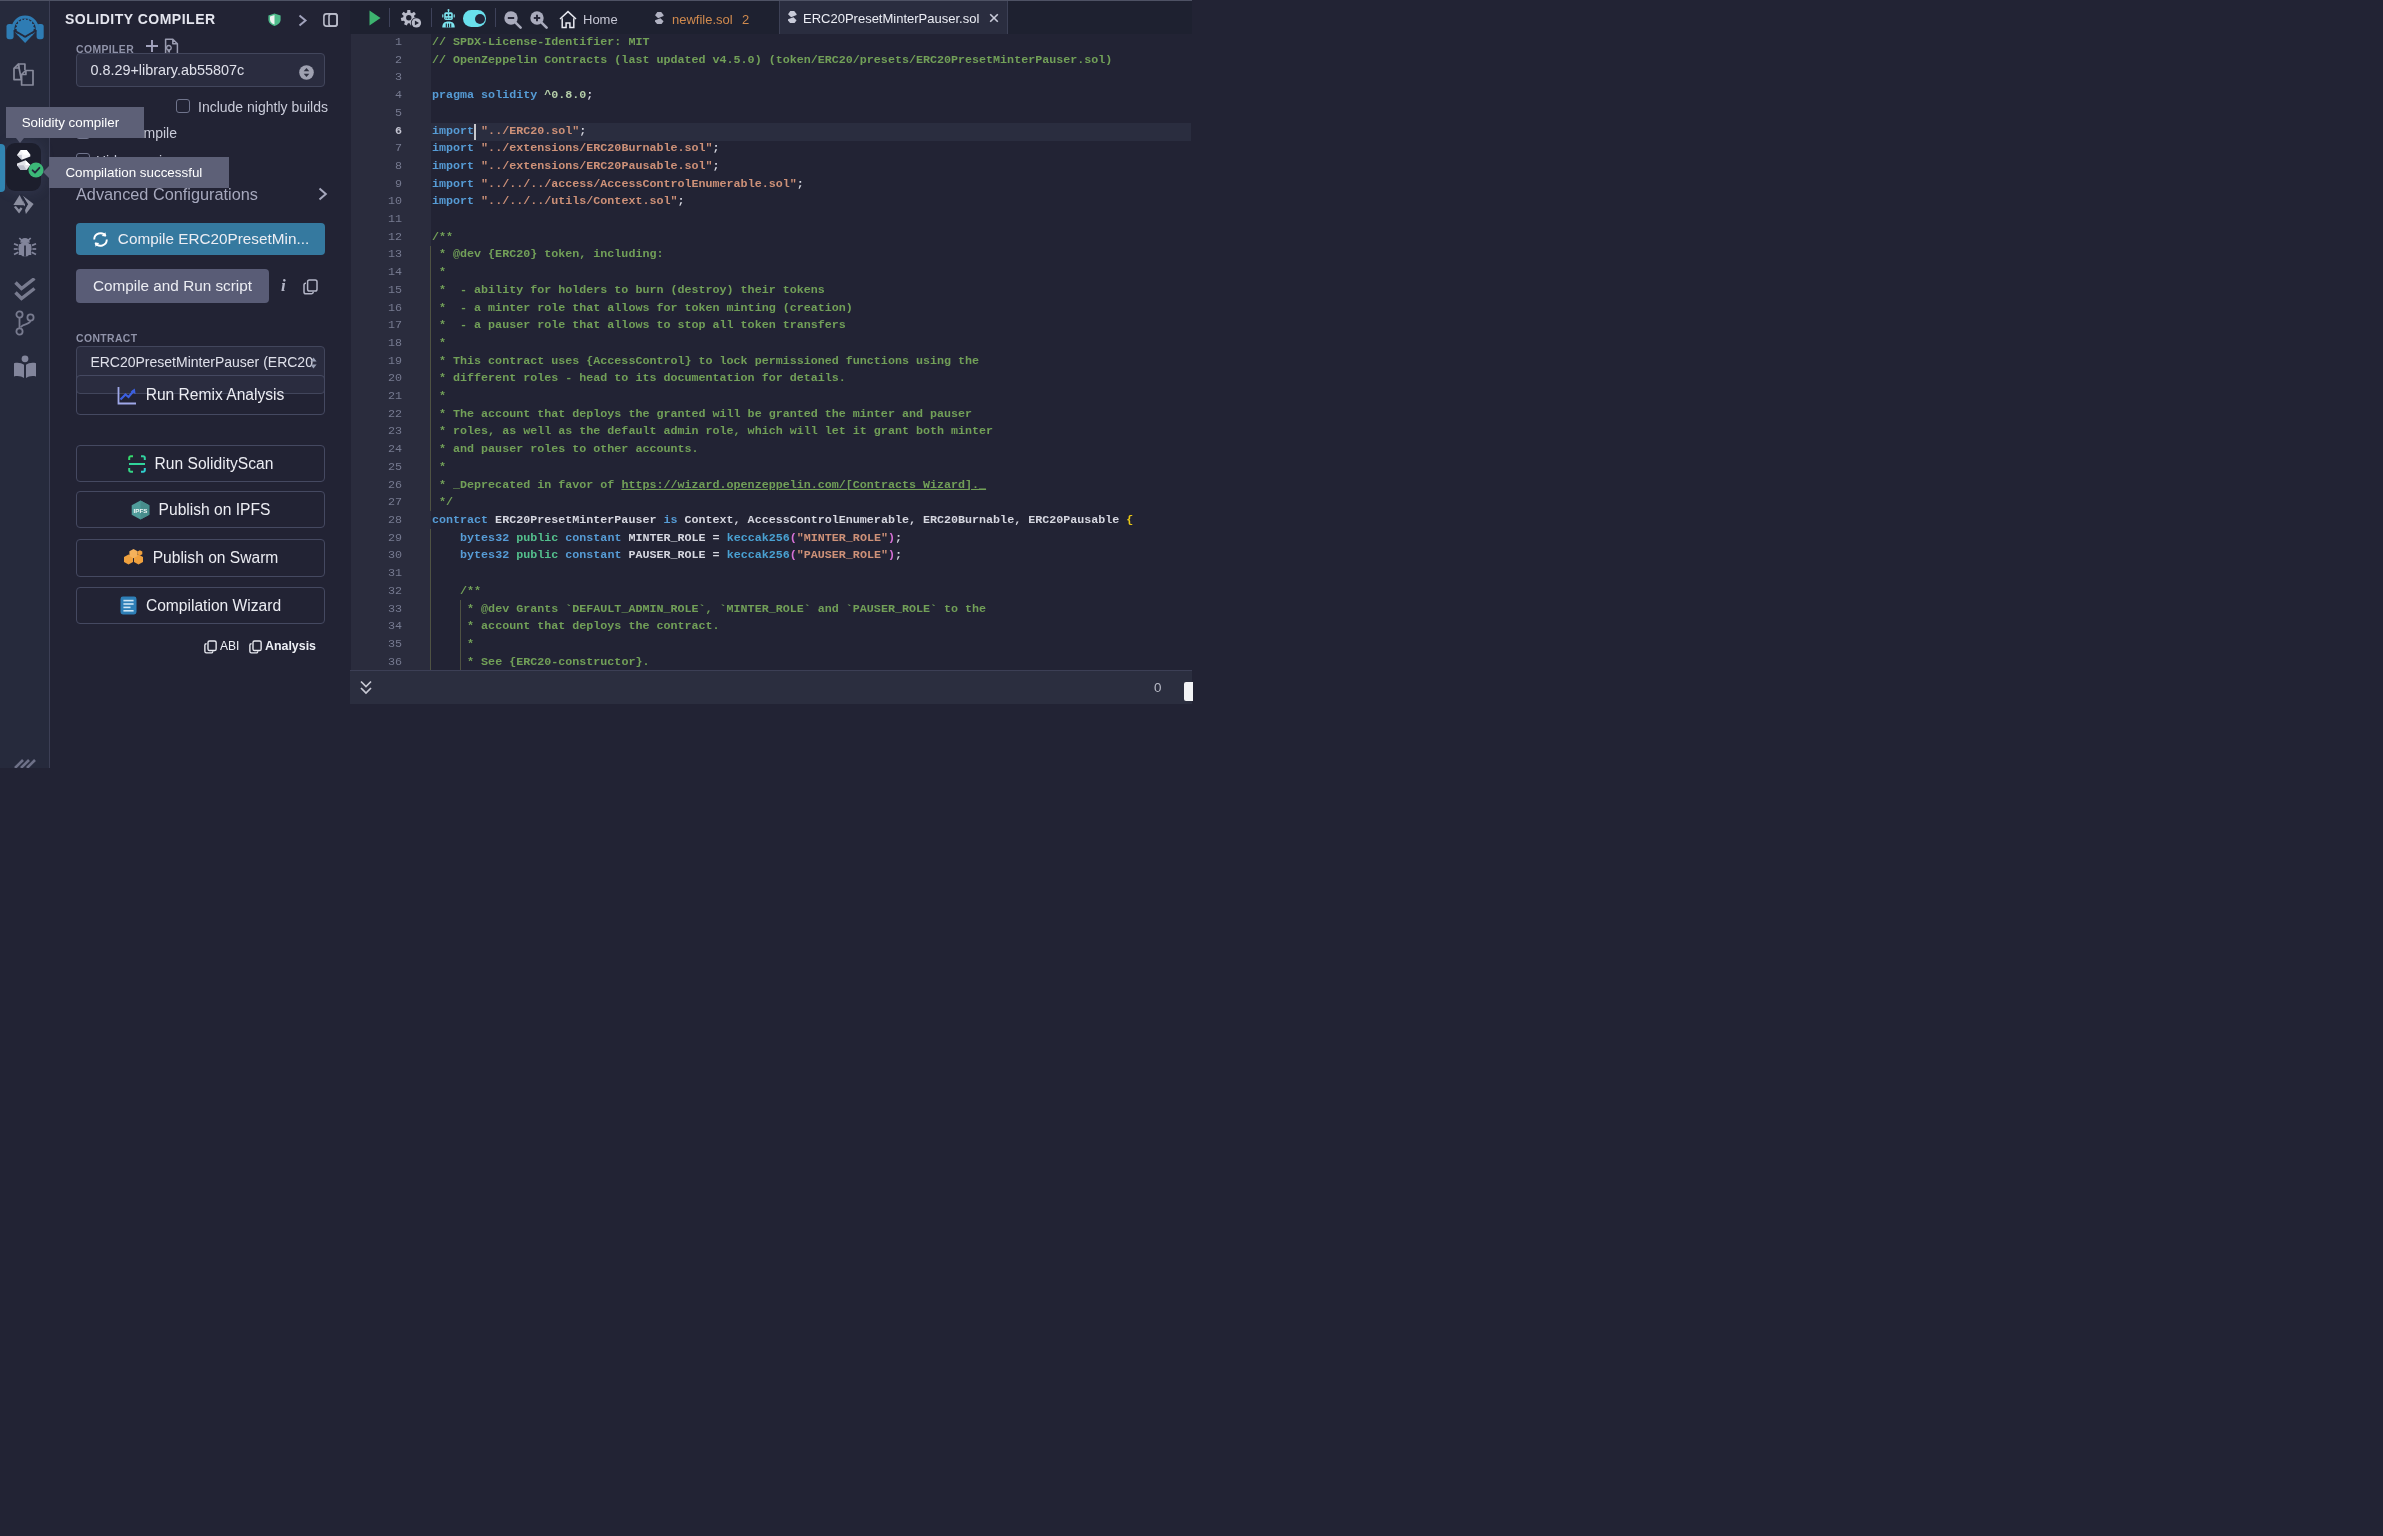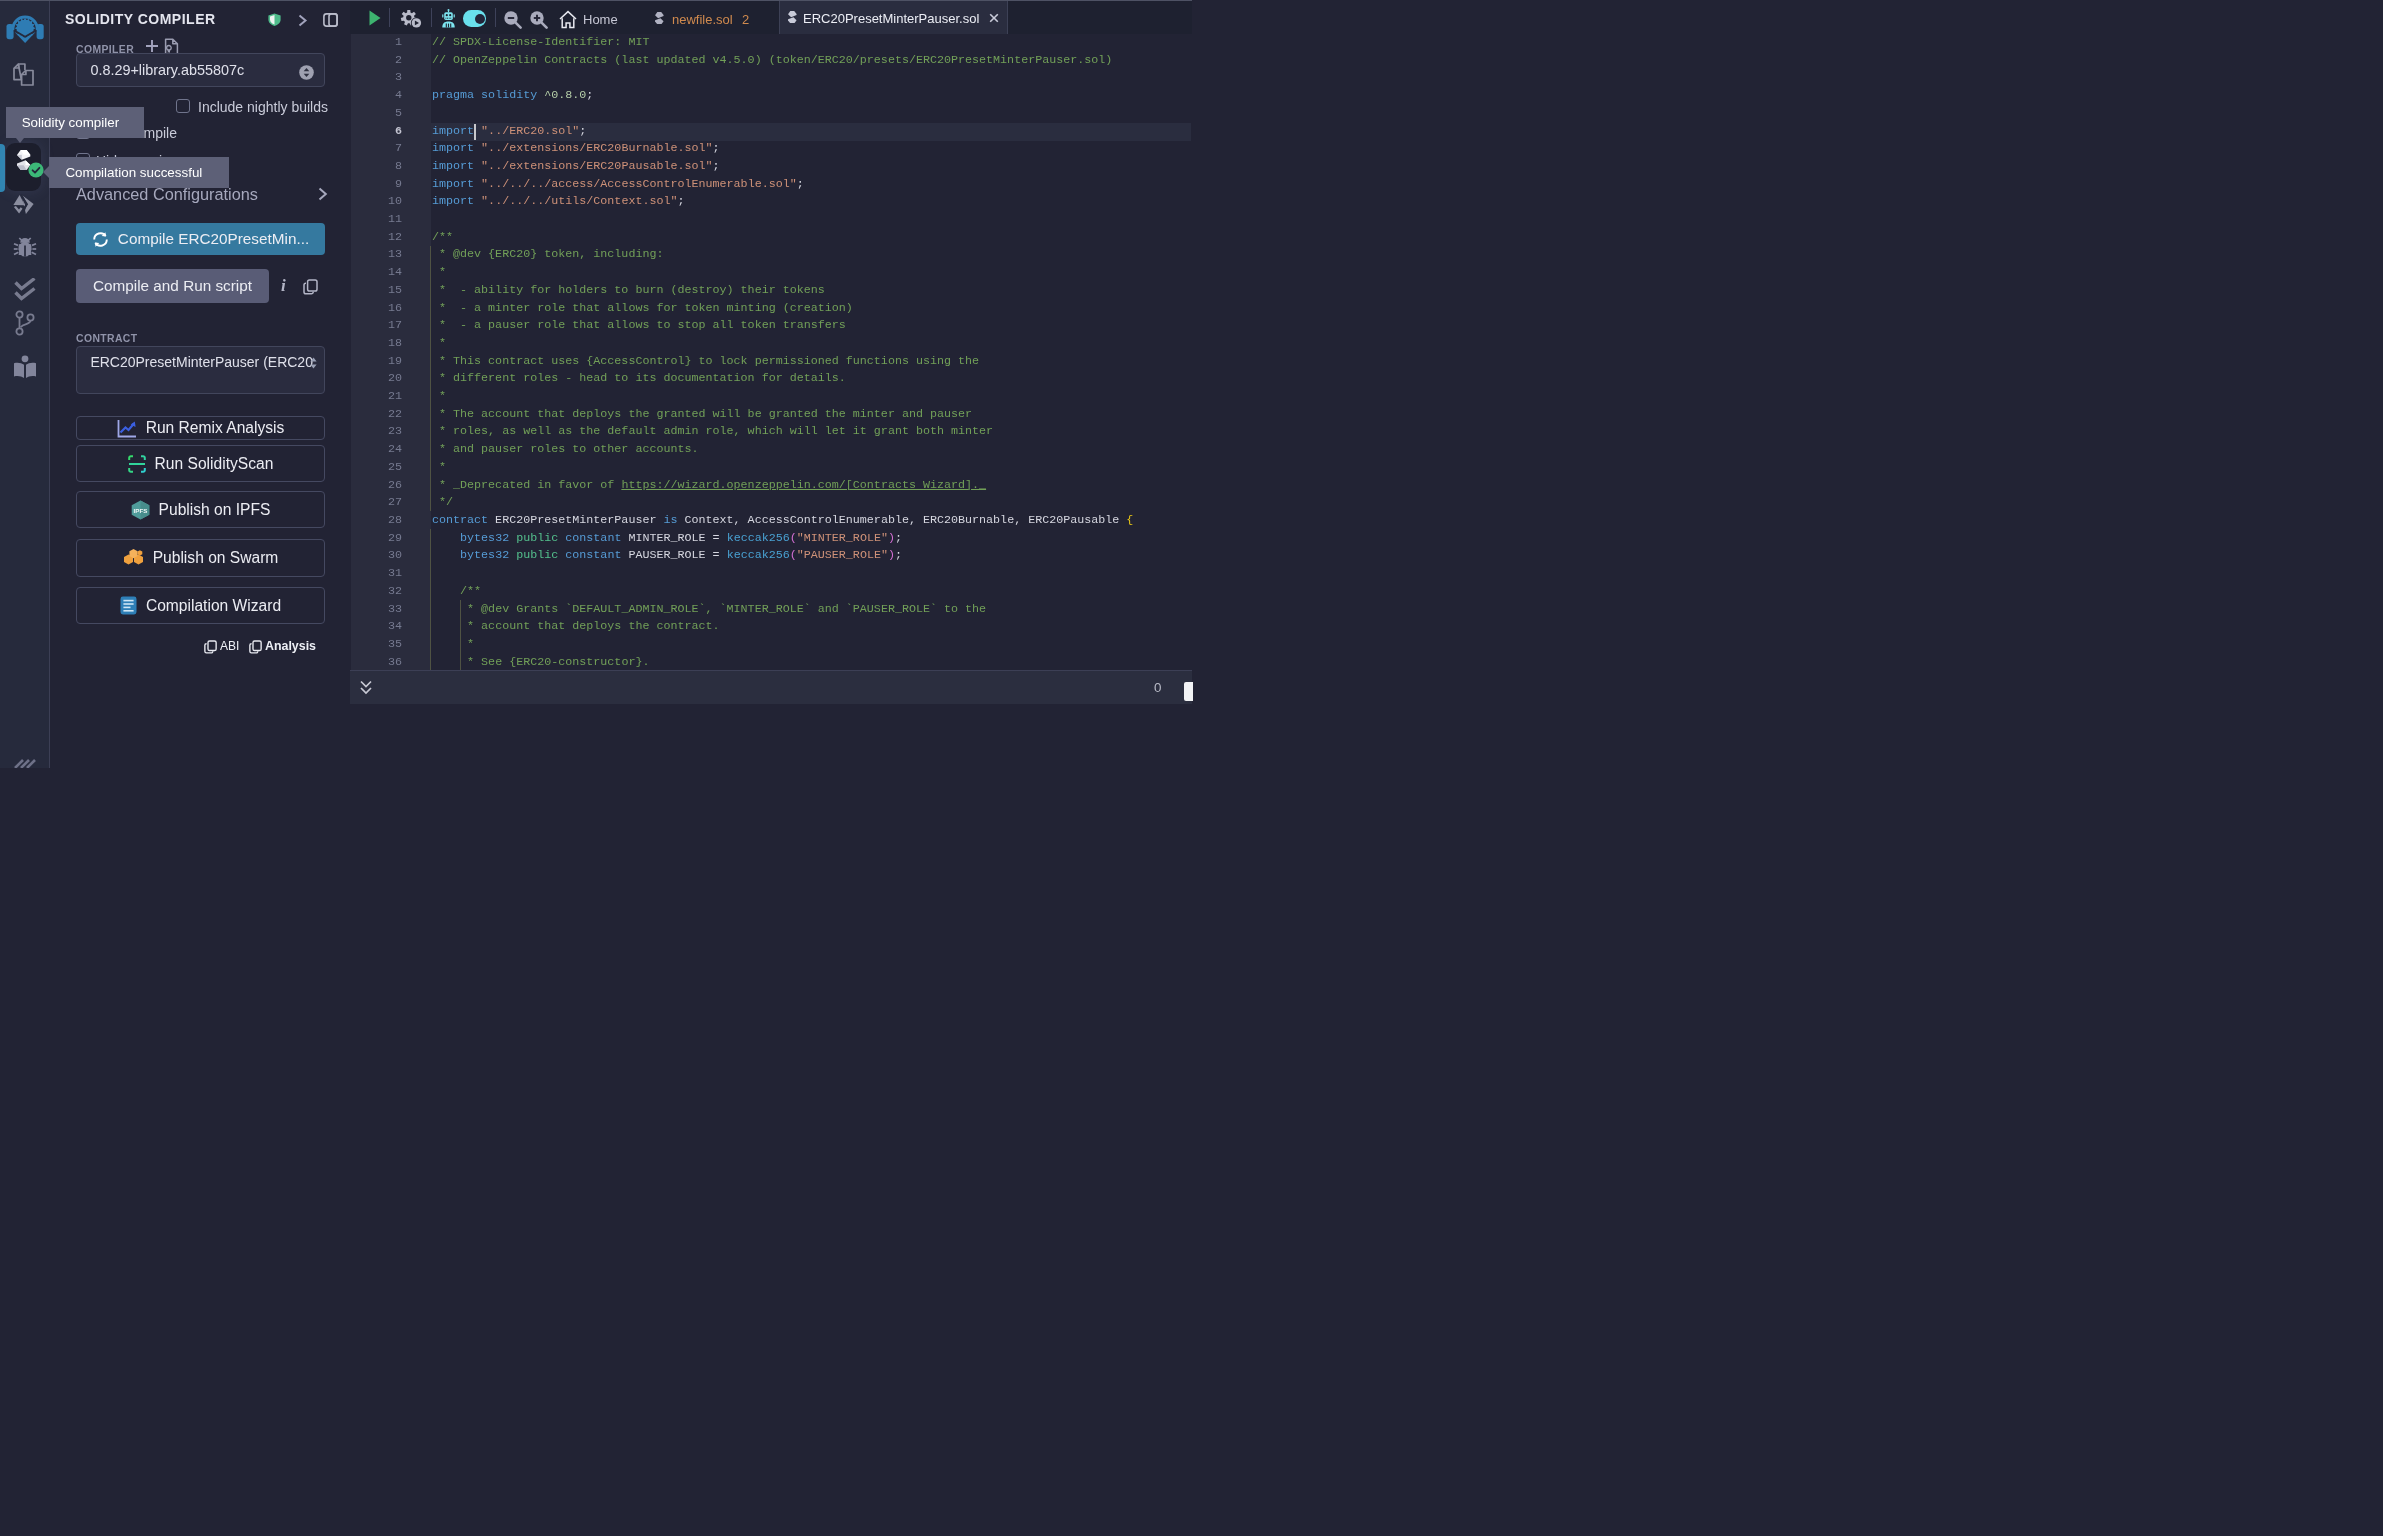--- a/index.html
+++ b/index.html
@@ -12,21 +12,21 @@
 .ptitle{position:absolute;left:65px;top:11px;font-size:14px;letter-spacing:0.5px;font-weight:bold;color:#e4e5ee}
 .lbl{position:absolute;font-size:10.4px;letter-spacing:0.4px;font-weight:bold;color:#9093a9}
 .seldd{position:absolute;left:76px;width:249px;background:#2a2c3f;border:1px solid #42465c;border-radius:4px;color:#dfe0ea;font-size:14px}
 .cbx{position:absolute;width:14.4px;height:14.4px;border:1.5px solid #70748c;border-radius:3px;background:transparent}
 .cblbl{position:absolute;font-size:14px;color:#c9cbd9}
 .btn{position:absolute;left:76px;width:249px;height:38px;border:1px solid #454961;border-radius:4px;color:#ecedf3;font-size:15.6px;display:flex;align-items:center;justify-content:center;gap:9px}
 .tooltip{position:absolute;background:#5d6077;color:#fff;font-size:13.4px;display:flex;align-items:center;z-index:50}
 
 #tabbar{position:absolute;left:0;top:0;width:842px;height:34px;background:#1e2130}
 #codeline{position:absolute;left:0.5px;top:34px;width:80px;height:637px;background:#2a2c3d}
-pre{font-family:"Liberation Mono",monospace;font-size:11.7px;line-height:17.7px;white-space:pre;font-weight:normal}
+pre{font-family:"Liberation Mono",monospace;font-size:11.7px;line-height:17.7px;white-space:pre;font-weight:bold}
 #gutter{position:absolute;left:0;top:34px;width:52px;text-align:right;color:#767a90;font-weight:normal}
 #code{position:absolute;left:82px;top:34px;color:#d6d7e0}
 .c{color:#72a058}.k{color:#569cd6}.s{color:#ce9178}.g{color:#54c08d}.f{color:#49a1d2}
 .b1{color:#e9c716}.b2{color:#d670d6}.n{color:#b5cea8}
 #curline{position:absolute;left:80px;top:123px;width:761px;height:17.7px;background:#2a2d3f}
 #cursor{position:absolute;left:124px;top:124px;width:1.5px;height:15.7px;background:#c8c8cc}
 .guide{position:absolute;width:1px;background:#4f5243}
 
 #termbar{position:absolute;left:0;top:670px;width:842px;height:34px;background:#2b2e3f;border-top:1px solid #3c3f55}
 #termbody{position:absolute;left:0;top:704px;width:842px;height:64px;background:#222334}
@@ -168,21 +168,21 @@
 <svg class="a" style="left:303px;top:279px" width="15" height="16" viewBox="0 0 15 16">
   <rect x="4.6" y="1" width="9.4" height="11" rx="1.8" fill="none" stroke="#b3b5c6" stroke-width="1.5"></rect>
   <path d="M3 4.2 H2.8 A1.8 1.8 0 0 0 1 6 V13 A1.8 1.8 0 0 0 2.8 14.8 H8.4 A1.8 1.8 0 0 0 10.2 13 V12.8" fill="none" stroke="#b3b5c6" stroke-width="1.5"></path>
 </svg>
 <div class="lbl" style="left:76px;top:333px">CONTRACT</div>
 <div class="seldd" style="top:346px;height:48px;line-height:31px;padding-left:13.4px;overflow:hidden;font-size:14px">ERC20PresetMinterPauser (ERC20<span style="display:inline-block;transform:translateY(-2px)"></span></div>
 <svg class="a" style="left:310px;top:357px" width="7" height="12" viewBox="0 0 7 12">
   <path d="M3.5 0.5 L6.6 4.6 H0.4 Z" fill="#99a0b5"></path>
   <path d="M3.5 11.5 L6.6 7.4 H0.4 Z" fill="#99a0b5"></path>
 </svg>
-<div class="btn" style="top:416px;height:24px">
+<div class="btn" style="top:375px;height:40px">
   <svg width="20" height="19" viewBox="0 0 20 19">
       <path d="M1.5 1 V17.5 H19" stroke="#9fa8e8" stroke-width="1.8" fill="none"></path>
       <path d="M3.5 13.5 L8.5 8.5 L11.5 11 L17 4.5" stroke="#3b5fe0" stroke-width="2.2" fill="none"></path>
       <path d="M17.8 2.5 L18.6 8 L13.6 5.6 Z" fill="#3b5fe0"></path>
     </svg>
   <span>Run Remix Analysis</span>
 </div>
 <div class="btn" style="top:445px;height:37px">
   <svg width="18" height="18" viewBox="0 0 18 18">
       <g fill="none" stroke-width="2">

